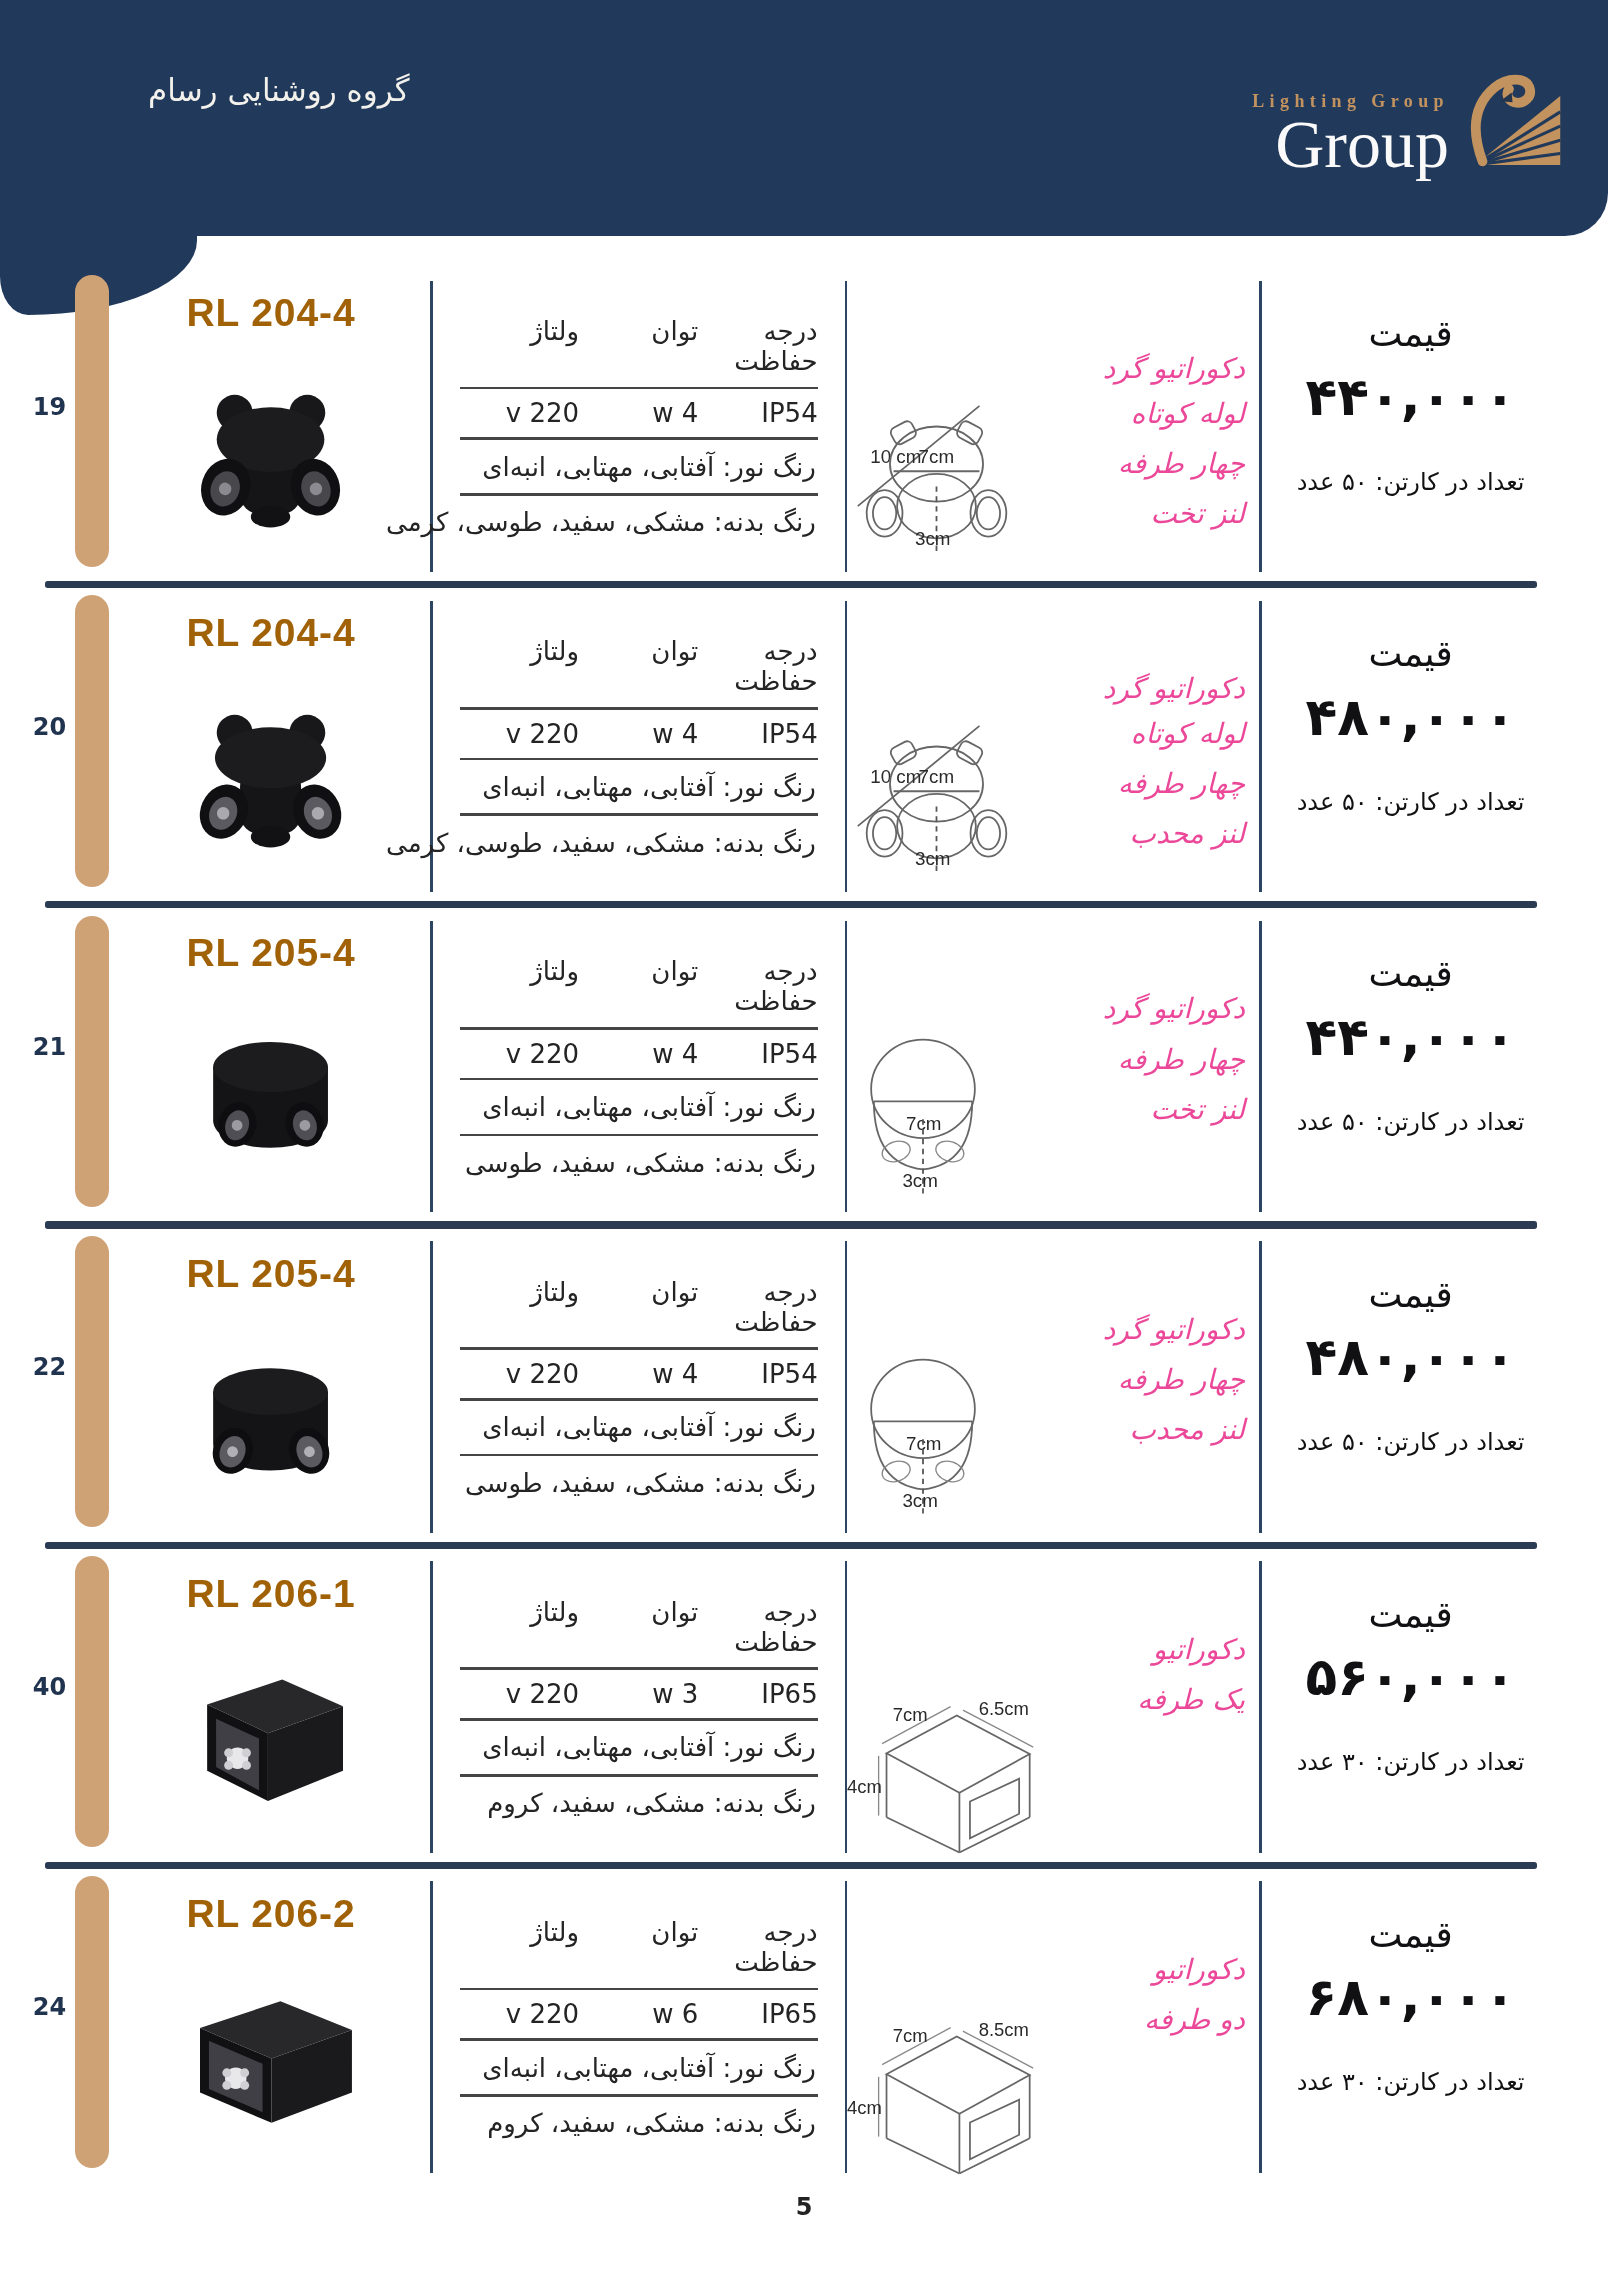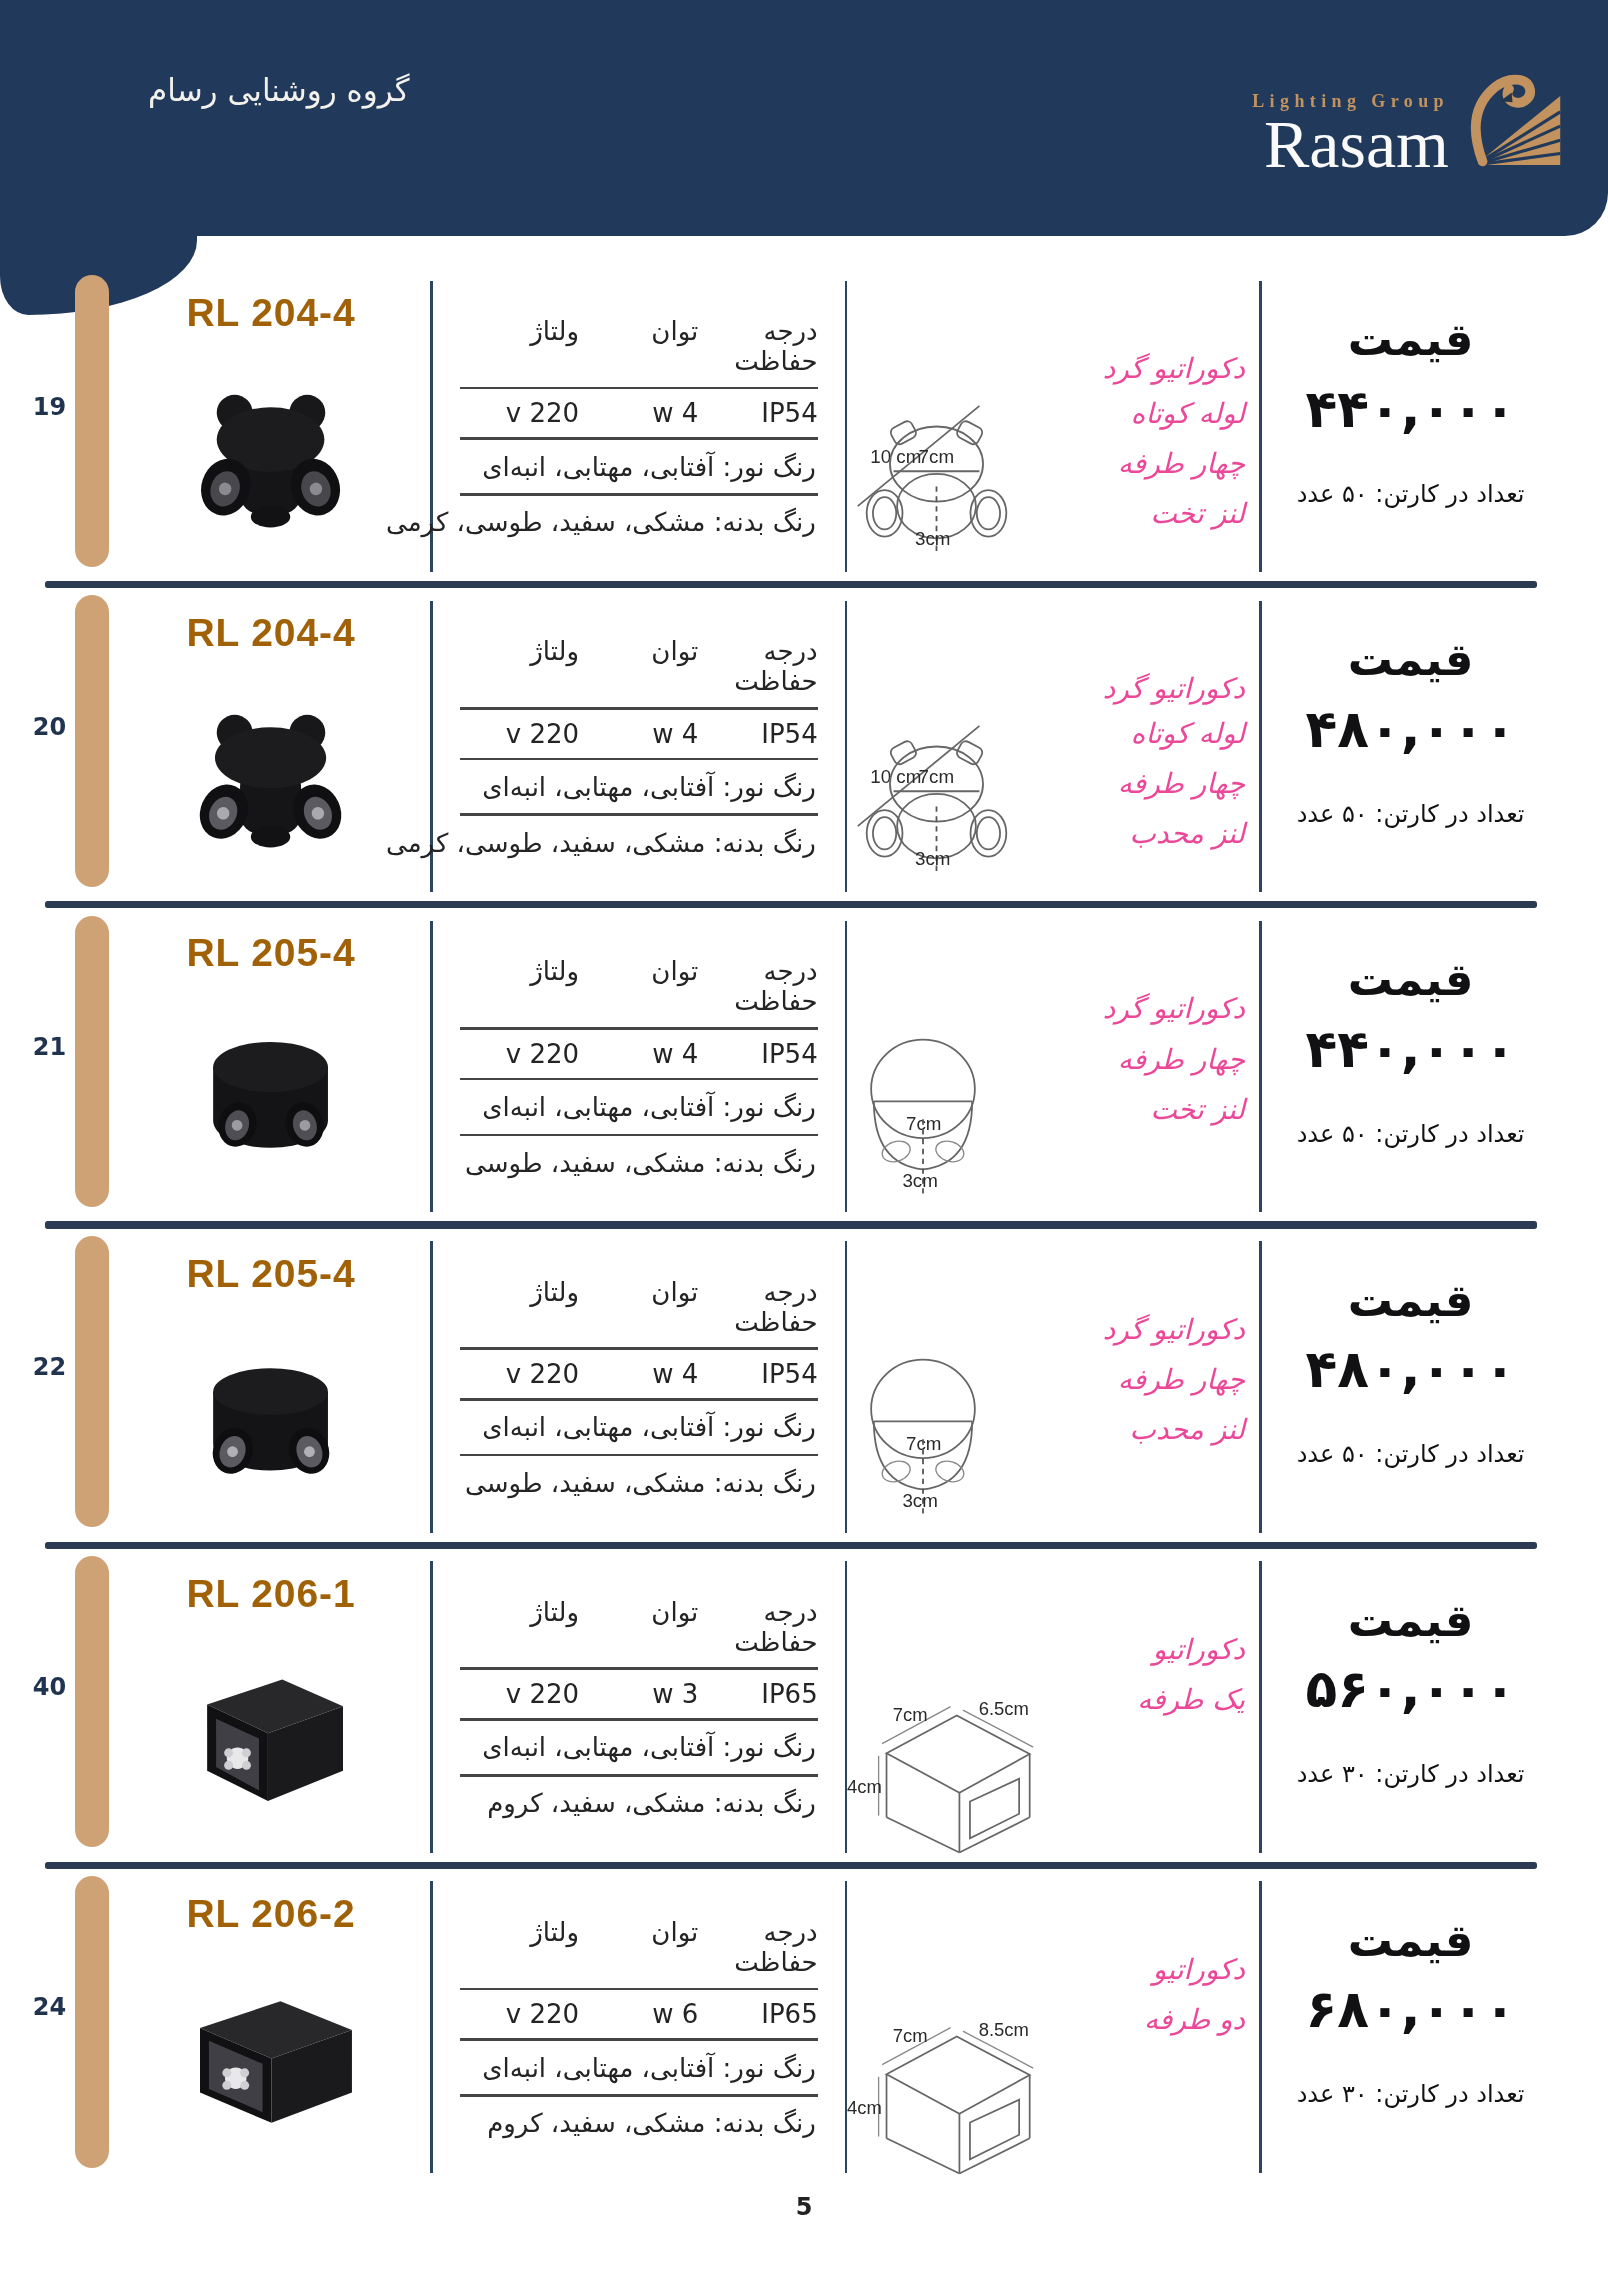--- a/index.html
+++ b/index.html
@@ -46,21 +46,21 @@
   .rule{height:2.7px;background:#454545;}
   .spec-line{padding:11.6px 1.8px;font-size:26px;text-align:right;white-space:nowrap;}
 
   .desc-col{width:412px;display:flex;}
   .diagram{width:202px;display:flex;align-items:flex-end;padding-bottom:5.4px;}
   .desc{flex:1;direction:rtl;padding:79px 14.3px 0 0;font-size:28px;line-height:1.6;color:#ec4899;font-style:italic;}
   .desc div{margin-bottom:5.4px;}
 
   .price-col{flex:1;display:flex;flex-direction:column;align-items:center;direction:rtl;
        padding:45px 49px 0 0;box-sizing:border-box;color:#111114;}
-  .price-label{font-size:45px;font-weight:bold;}
+  .price-label{font-size:36px;font-weight:normal;}
   .price-value{font-size:52px;font-weight:bold;margin-top:12.5px;letter-spacing:0.9px;}
   .carton{font-size:24px;font-weight:normal;margin-top:41px;white-space:nowrap;}
 
   .page-number{text-align:center;font-size:24px;font-weight:bold;margin-top:10.7px;color:#222;}
 
   
   .dim{font-size:21px;fill:#2a2a2a;font-family:"Liberation Sans",sans-serif;}
   .ln{stroke:#666;stroke-width:2;fill:none;}
   .lnt{stroke:#888;stroke-width:1.5;fill:none;}
   .dash{stroke:#555;stroke-width:2;fill:none;stroke-dasharray:6 5;}
@@ -77,21 +77,21 @@
         <polygon points="22,112 118,34 118,112" fill="#c3935f"></polygon>
         <line x1="22" y1="112" x2="118" y2="52" stroke="#21395a" stroke-width="3.5"></line>
         <line x1="22" y1="112" x2="118" y2="68" stroke="#21395a" stroke-width="3.5"></line>
         <line x1="22" y1="112" x2="118" y2="84" stroke="#21395a" stroke-width="3.5"></line>
         <line x1="22" y1="112" x2="118" y2="99" stroke="#21395a" stroke-width="3.5"></line>
         <path d="M 30,108 C 16,70 22,42 44,24 C 58,13 78,12 83,24 C 87,35 77,44 66,41 C 59,39 56,32 60,26" stroke="#c3935f" stroke-width="11" fill="none" stroke-linecap="round"></path>
         <polygon points="50,40 63,30 64,41" fill="#24364e"></polygon>
       </svg>
       <div class="logo-text">
         <div class="logo-top">Lighting Group</div>
-        <div class="logo-name">Rasam</div>
+        <div class="logo-name">Group</div>
       </div>
     </div>
   </div>
 
   <div class="rows">
 
     <div class="row">
       <div class="num">19</div>
       <div class="barwrap">
           <div class="bar"></div>

